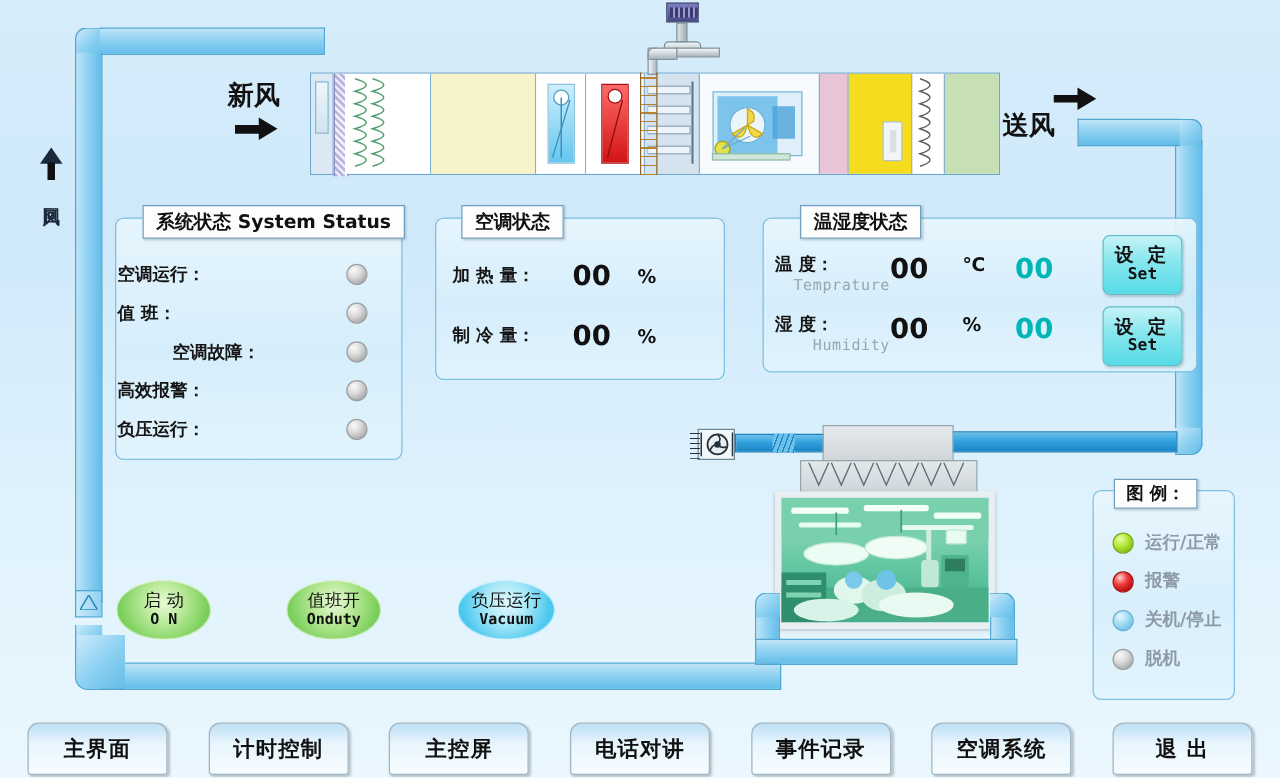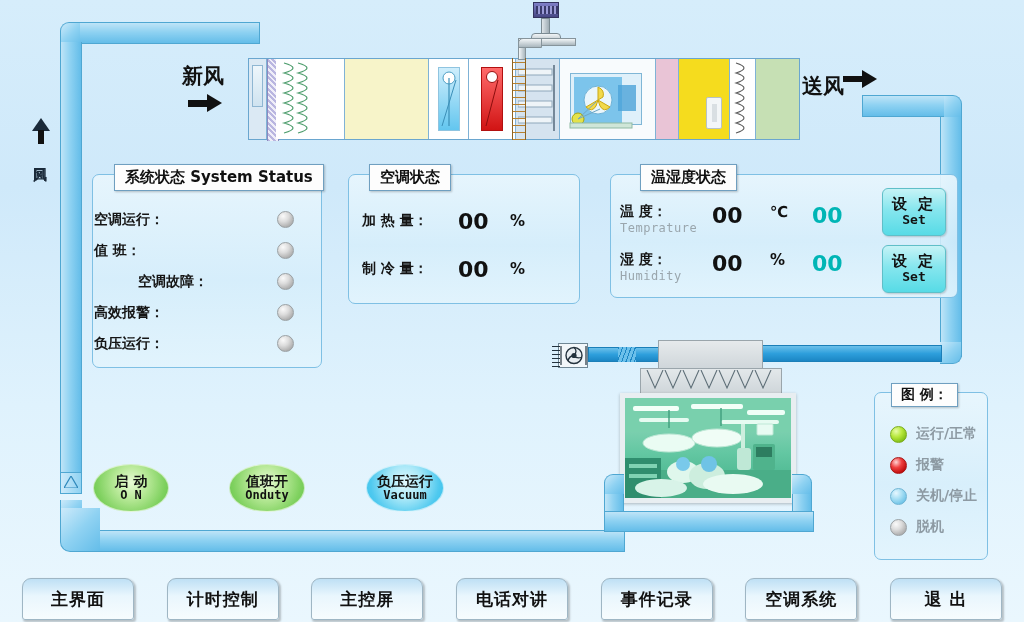--- a/index.html
+++ b/index.html
@@ -27,21 +27,21 @@
 
   
   .panel{position:absolute;border:1px solid #7fc0e4;border-radius:7px;box-sizing:border-box;
          background:linear-gradient(180deg,rgba(232,246,253,.92) 0%,rgba(214,238,251,.86) 55%,rgba(226,244,253,.9) 100%);}
   .panel-title{position:absolute;background:#fdfdfd;border:1px solid #6f9fc0;
          font-weight:bold;color:#111;white-space:nowrap;
          font-family:"DejaVu Sans","Liberation Sans",sans-serif;
          box-shadow:1px 1px 2px rgba(0,0,0,.22);}
   .row-label{color:#151515;font-weight:bold;white-space:nowrap;}
   .sub-en{color:#9aa6ad;font-family:"DejaVu Sans Mono","Liberation Mono",monospace;
-          font-size:12px;letter-spacing:.5px;}
+          font-size:12px;letter-spacing:.5px;text-align:right;}
   .big-num{font-weight:bold;color:#111;font-size:22px;
            font-family:"DejaVu Sans","Liberation Sans",sans-serif;}
   .teal-num{font-weight:bold;color:#00b5b5;font-size:22px;}
   .unit{color:#111;font-weight:bold;font-size:15px;}
 
   
   .lamp{width:17px;height:17px;border-radius:50%;box-sizing:border-box;
         border:1px solid #9aa0a3;}
   .lamp-gray{background:radial-gradient(circle at 34% 28%,#fafafa 0%,#dcdcdc 38%,#b3b3b3 72%,#9b9b9b 100%);}
   .lamp-green{background:radial-gradient(circle at 34% 28%,#e8fca8 0%,#b7e83c 40%,#86c21a 75%,#6ba012 100%);border-color:#7aab1c;}
@@ -52,21 +52,21 @@
           background:linear-gradient(180deg,#c6f3f6 0%,#86e6ee 45%,#57dbe6 100%);
           display:flex;flex-direction:column;align-items:center;justify-content:center;
           box-shadow:1px 1px 2px rgba(0,0,0,.18);cursor:pointer;}
   .setbtn .cn{font-weight:bold;color:#111;font-size:15px;letter-spacing:3px;line-height:1.05;}
   .setbtn .en{font-weight:bold;color:#111;font-size:13px;
               font-family:"DejaVu Sans Mono","Liberation Mono",monospace;line-height:1.1;}
 
   .oval{position:absolute;width:74px;height:46px;border-radius:50%;
         display:flex;flex-direction:column;align-items:center;justify-content:center;
         border:1px solid rgba(255,255,255,.6);cursor:pointer;}
-  .oval .cn{font-weight:bold;font-size:14px;color:#111;line-height:1.05;white-space:nowrap;}
+  .oval .cn{font-weight:normal;font-size:14px;color:#111;line-height:1.05;white-space:nowrap;}
   .oval .en{font-weight:bold;font-size:12px;color:#111;line-height:1.1;white-space:nowrap;
             font-family:"DejaVu Sans Mono","Liberation Mono",monospace;}
   .oval-green{background:radial-gradient(circle at 50% 38%,#e9fbd6 0%,#b8e998 35%,#7fd15f 72%,#5fc246 100%);}
   .oval-blue{background:radial-gradient(circle at 50% 38%,#e2f9ff 0%,#a9e8f8 35%,#4fc9ef 72%,#2fc0ec 100%);}
 
   .navbar{position:absolute;left:0;bottom:0;width:1024px;height:44px;display:flex;
           align-items:flex-start;justify-content:space-between;padding:0 22px;box-sizing:border-box;}
   .navbtn{width:112px;height:42px;border:1px solid #9fb6c4;border-radius:9px 9px 3px 3px;
           background:linear-gradient(180deg,#bfe0f5 0%,#e9f6fd 42%,#f7fcfe 100%);
           display:flex;align-items:center;justify-content:center;cursor:pointer;
@@ -267,21 +267,21 @@
   <div style="position:absolute;left:518px;top:38px;width:8px;height:22px;background:linear-gradient(90deg,#f2f6f8,#aab7be);border:1px solid #86949b;box-sizing:border-box;"></div>
   <div style="position:absolute;left:518px;top:38px;width:24px;height:10px;background:linear-gradient(180deg,#f2f6f8,#aab7be);border:1px solid #86949b;border-radius:5px 0 0 0;box-sizing:border-box;"></div>
   <div style="position:absolute;left:512px;top:58px;width:12px;height:82px;
               background:repeating-linear-gradient(0deg,#b8812f 0 1px,transparent 1px 7px);
               border-left:1px solid #8d6322;border-right:1px solid #8d6322;"></div>
 
   <div class="htext" style="left:182px;top:62px;">新风</div>
   <div class="arrow-stem" style="left:188px;top:100px;width:20px;height:7px;"></div>
   <div class="arrow-r" style="left:207px;top:94px;"></div>
 
-  <div class="htext" style="left:802px;top:72px;">送风</div>
+  <div class="htext" style="left:802px;top:86px;">送风</div>
   <div class="arrow-stem" style="left:843px;top:76px;width:20px;height:6px;"></div>
   <div class="arrow-r" style="left:862px;top:70px;"></div>
 
   <div class="arrow-up" style="left:32px;top:118px;"></div>
   <div class="arrow-stem" style="left:38px;top:130px;width:6px;height:14px;"></div>
   <div class="vtext" style="left:33px;top:146px;">
     <span style="writing-mode:vertical-rl;text-orientation:upright;letter-spacing:1px;">回风</span>
   </div>
 
   <div class="panel" style="left:92px;top:174px;width:230px;height:194px;">

